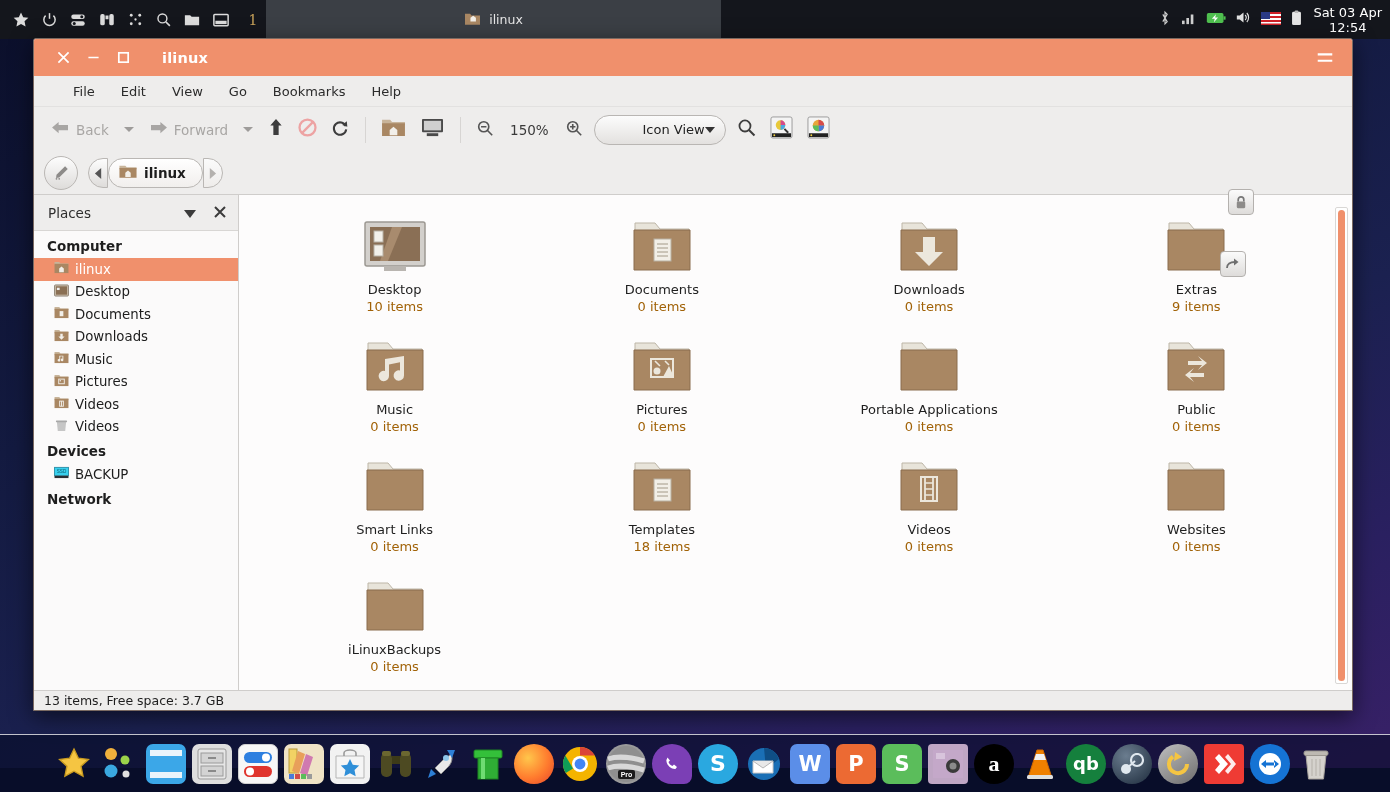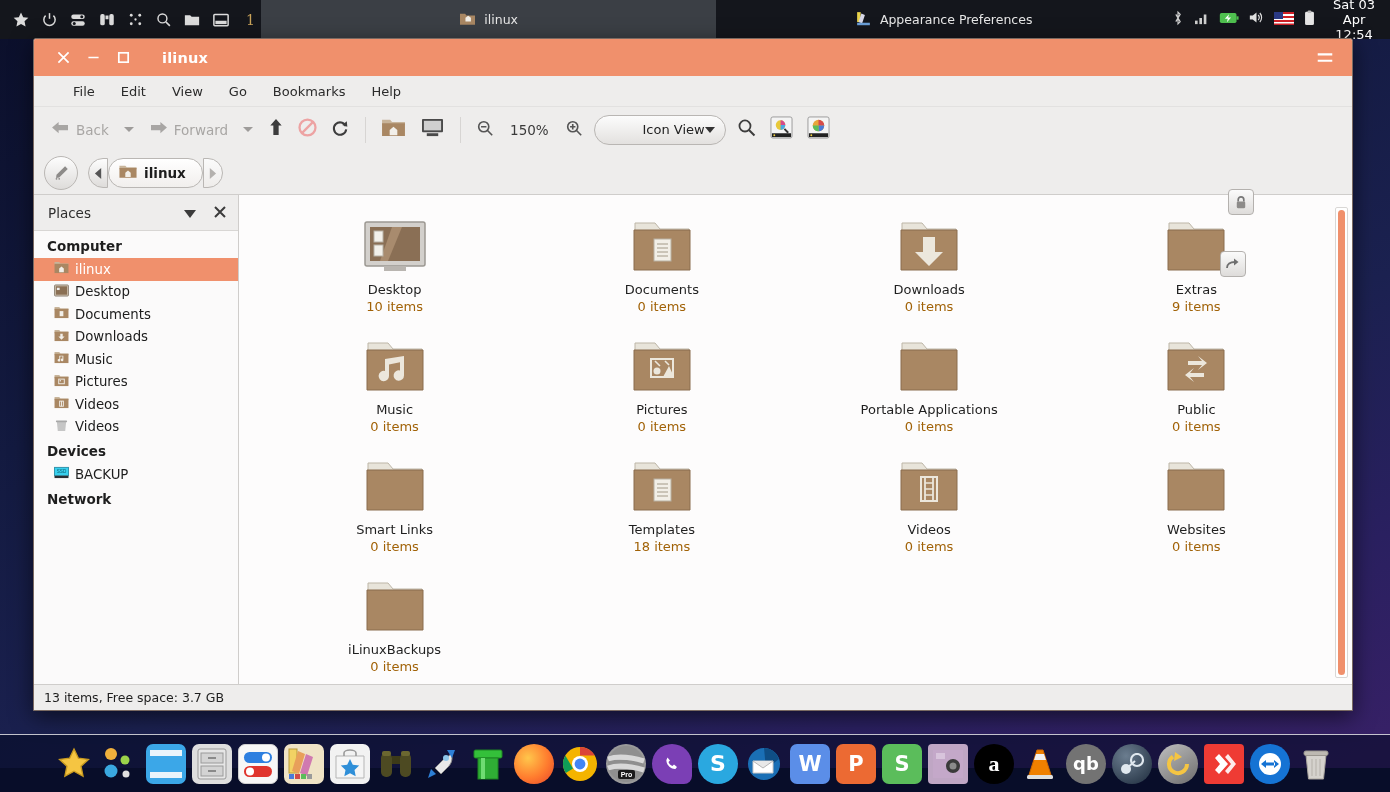--- a/index.html
+++ b/index.html
@@ -119,21 +119,21 @@
     background:linear-gradient(#fbfbfb,#dedcda); border:1px solid #b4b1ae;
     display:flex;align-items:center;justify-content:center; }
   .badge.lock { top:-24px; right:-22px; }
   .badge.link { bottom:-2px; right:-14px; }
   
   #vscroll { position:absolute; right:4px; top:12px; bottom:6px; width:13px;
     background:#ffffff; border:1px solid #d9d7d5; border-radius:2px;}
   #vthumb { position:absolute; left:2px; right:2px; top:2px; bottom:2px;
     background:#f0906c; border-radius:5px; }
   #statusbar {
-    height:26px; background:#eeedec; border-top:1px solid #cfcdcb;
+    height:20px; background:#eeedec; border-top:1px solid #cfcdcb;
     display:flex; align-items:center; padding-left:10px; font-size:12.5px; color:#1e1e1e; flex:none;
   }
   
   #dock {
     position:absolute; left:0; bottom:0; width:1390px; height:58px;
     background:rgba(6,10,36,.58);
     border-top:1px solid rgba(255,255,255,.75);
     display:flex; align-items:center; justify-content:center; gap:4px;
   }
   .dock-icon { width:42px; height:42px; display:flex; align-items:center; justify-content:center; }
@@ -203,28 +203,20 @@
       </span>
   </div>
   <div class="ws-num">1</div>
   <div class="tasks">
     <div class="task-btn active" style="width:455px;">
       <span><svg width="17" height="15" viewBox="0 0 24 22">
             <path fill="#a98763" d="M1 4h7.5l2 2.5H23V20H1z"></path>
             <path fill="#f2efe9" d="M9 10l4-3.2L17 10v5.5H9z"></path>
           </svg></span>
       <span>ilinux</span>
-    </div>
-    <div class="task-btn inactive" style="width:455px;">
-      <span><svg width="17" height="17" viewBox="0 0 24 24">
-            <rect x="3" y="3" width="5" height="14" fill="#e8d24a"></rect>
-            <path fill="#d8d8e8" d="M9 5l5 2-4 12-5-2z"></path>
-            <rect x="3" y="18" width="18" height="3.5" fill="#6a9ed8"></rect>
-          </svg></span>
-      <span>Appearance Preferences</span>
     </div>
   </div>
   <div class="tray">
     <span><svg width="14" height="16" viewBox="0 0 16 22">
           <path fill="none" stroke="#cfcfcf" stroke-width="1.6" d="M5 6l6 10-3 3V3l3 3-6 10"></path>
         </svg></span>
     <span><svg width="16" height="14" viewBox="0 0 18 16">
           <g fill="#cfcfcf">
             <rect x="1" y="11" width="3" height="4"></rect>
             <rect x="6" y="8" width="3" height="7"></rect>
@@ -870,21 +862,21 @@
     <div class="dk circ" style="background:#000;font-size:22px;font-family:'Liberation Serif',serif;">a</div>
   </div>
   <div class="dock-icon">
     <svg width="32" height="34" viewBox="0 0 32 34">
         <path fill="#f08000" stroke="#d06800" d="M13 3h6l9 28H4z"></path>
         <path fill="#f2f2f2" d="M12 7h8l2 6H10z"></path>
         <rect x="3" y="28" width="26" height="4" rx="1.5" fill="#e0e0e0"></rect>
       </svg>
   </div>
   <div class="dock-icon">
-    <div class="dk circ" style="background:#737373;font-size:18px;">qb</div>
+    <div class="dk circ" style="background:#15803d;font-size:18px;">qb</div>
   </div>
   <div class="dock-icon">
     <div class="dk circ" style="background:radial-gradient(circle at 35% 30%,#6b7d8f,#1d2b3c);">
       <svg width="26" height="22" viewBox="0 0 26 22">
           <circle cx="18" cy="7" r="6" fill="none" stroke="#e0e8ef" stroke-width="2.2"></circle>
           <circle cx="7" cy="16" r="5" fill="#e0e8ef"></circle>
           <path stroke="#e0e8ef" stroke-width="2" d="M7 16L16 8"></path>
         </svg>
     </div>
   </div>

